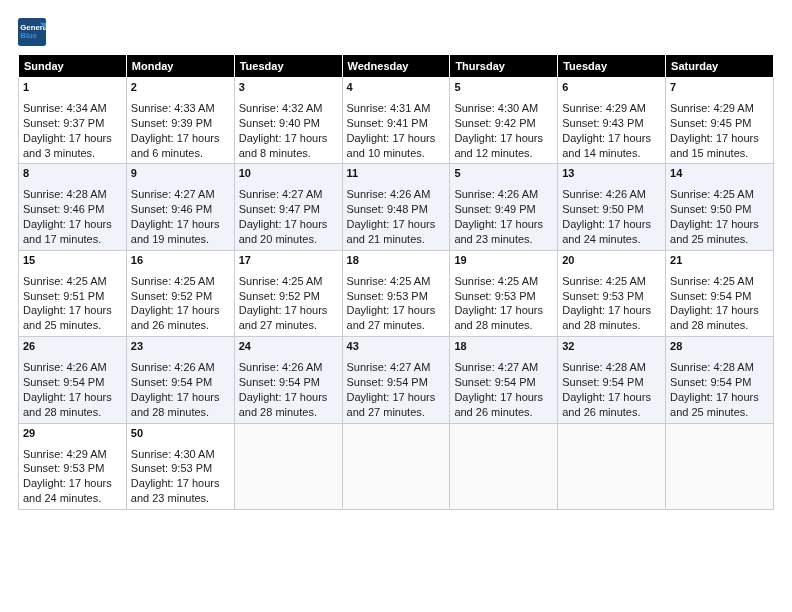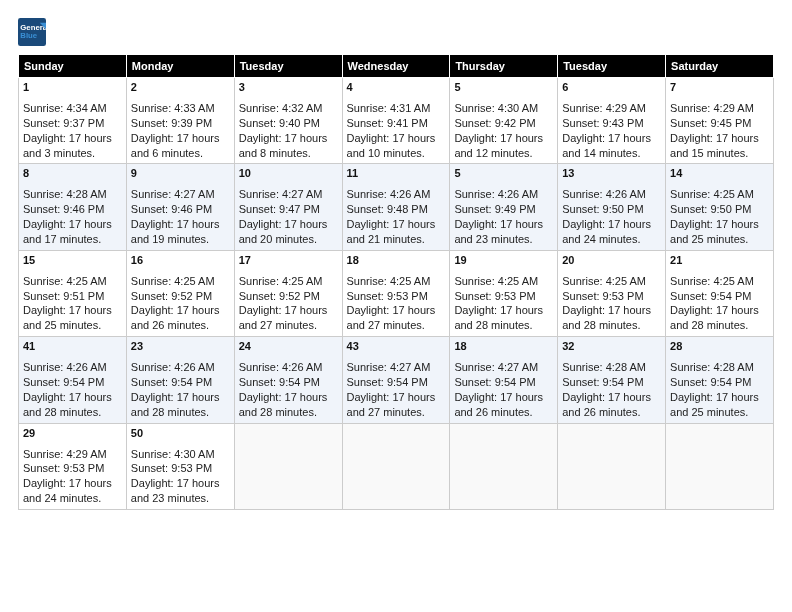--- a/index.html
+++ b/index.html
@@ -212,21 +212,21 @@
             <span class="day-num">20</span>
             <div class="day-info">Sunrise: 4:25 AM<br>Sunset: 9:53 PM<br>Daylight: 17 hours<br>and 28 minutes.</div>
           </td>
           <td>
             <span class="day-num">21</span>
             <div class="day-info">Sunrise: 4:25 AM<br>Sunset: 9:54 PM<br>Daylight: 17 hours<br>and 28 minutes.</div>
           </td>
         </tr>
         <tr>
           <td>
-            <span class="day-num">41</span>
+            <span class="day-num">26</span>
             <div class="day-info">Sunrise: 4:26 AM<br>Sunset: 9:54 PM<br>Daylight: 17 hours<br>and 28 minutes.</div>
           </td>
           <td>
             <span class="day-num">23</span>
             <div class="day-info">Sunrise: 4:26 AM<br>Sunset: 9:54 PM<br>Daylight: 17 hours<br>and 28 minutes.</div>
           </td>
           <td>
             <span class="day-num">24</span>
             <div class="day-info">Sunrise: 4:26 AM<br>Sunset: 9:54 PM<br>Daylight: 17 hours<br>and 28 minutes.</div>
           </td>

